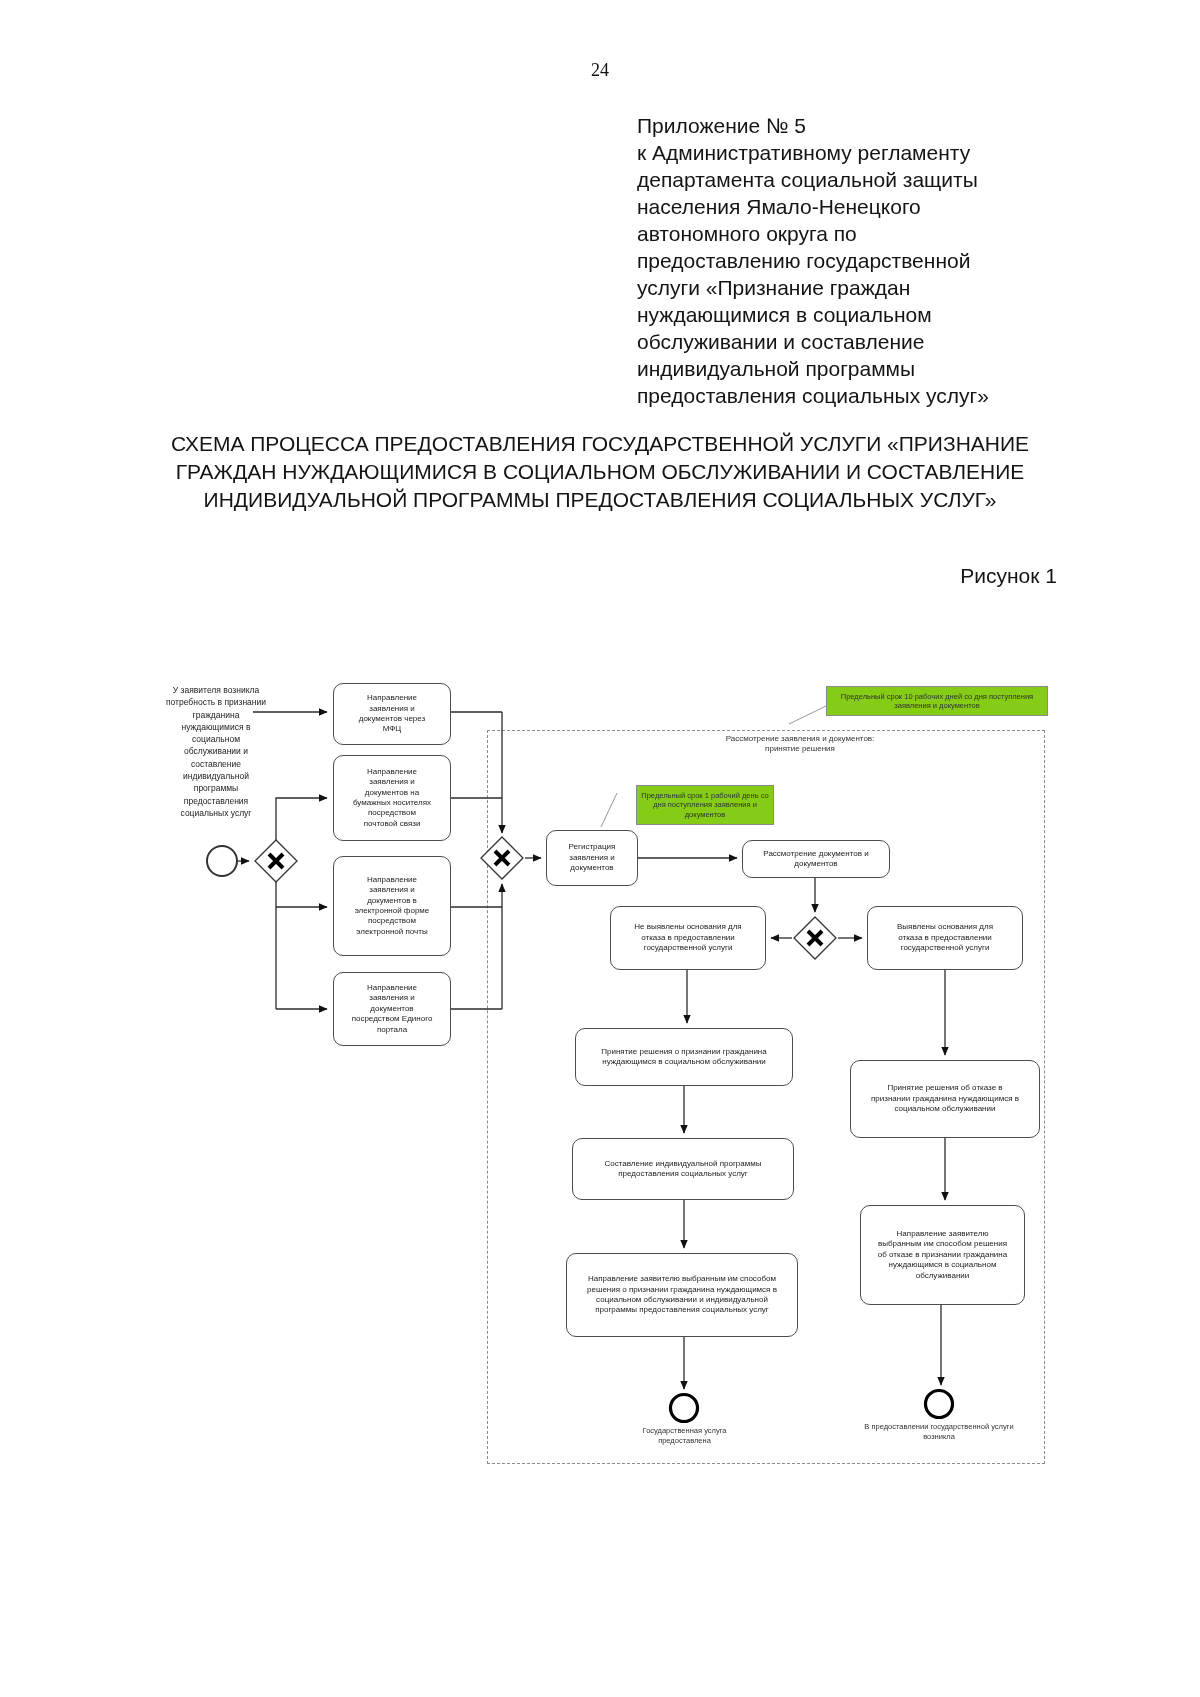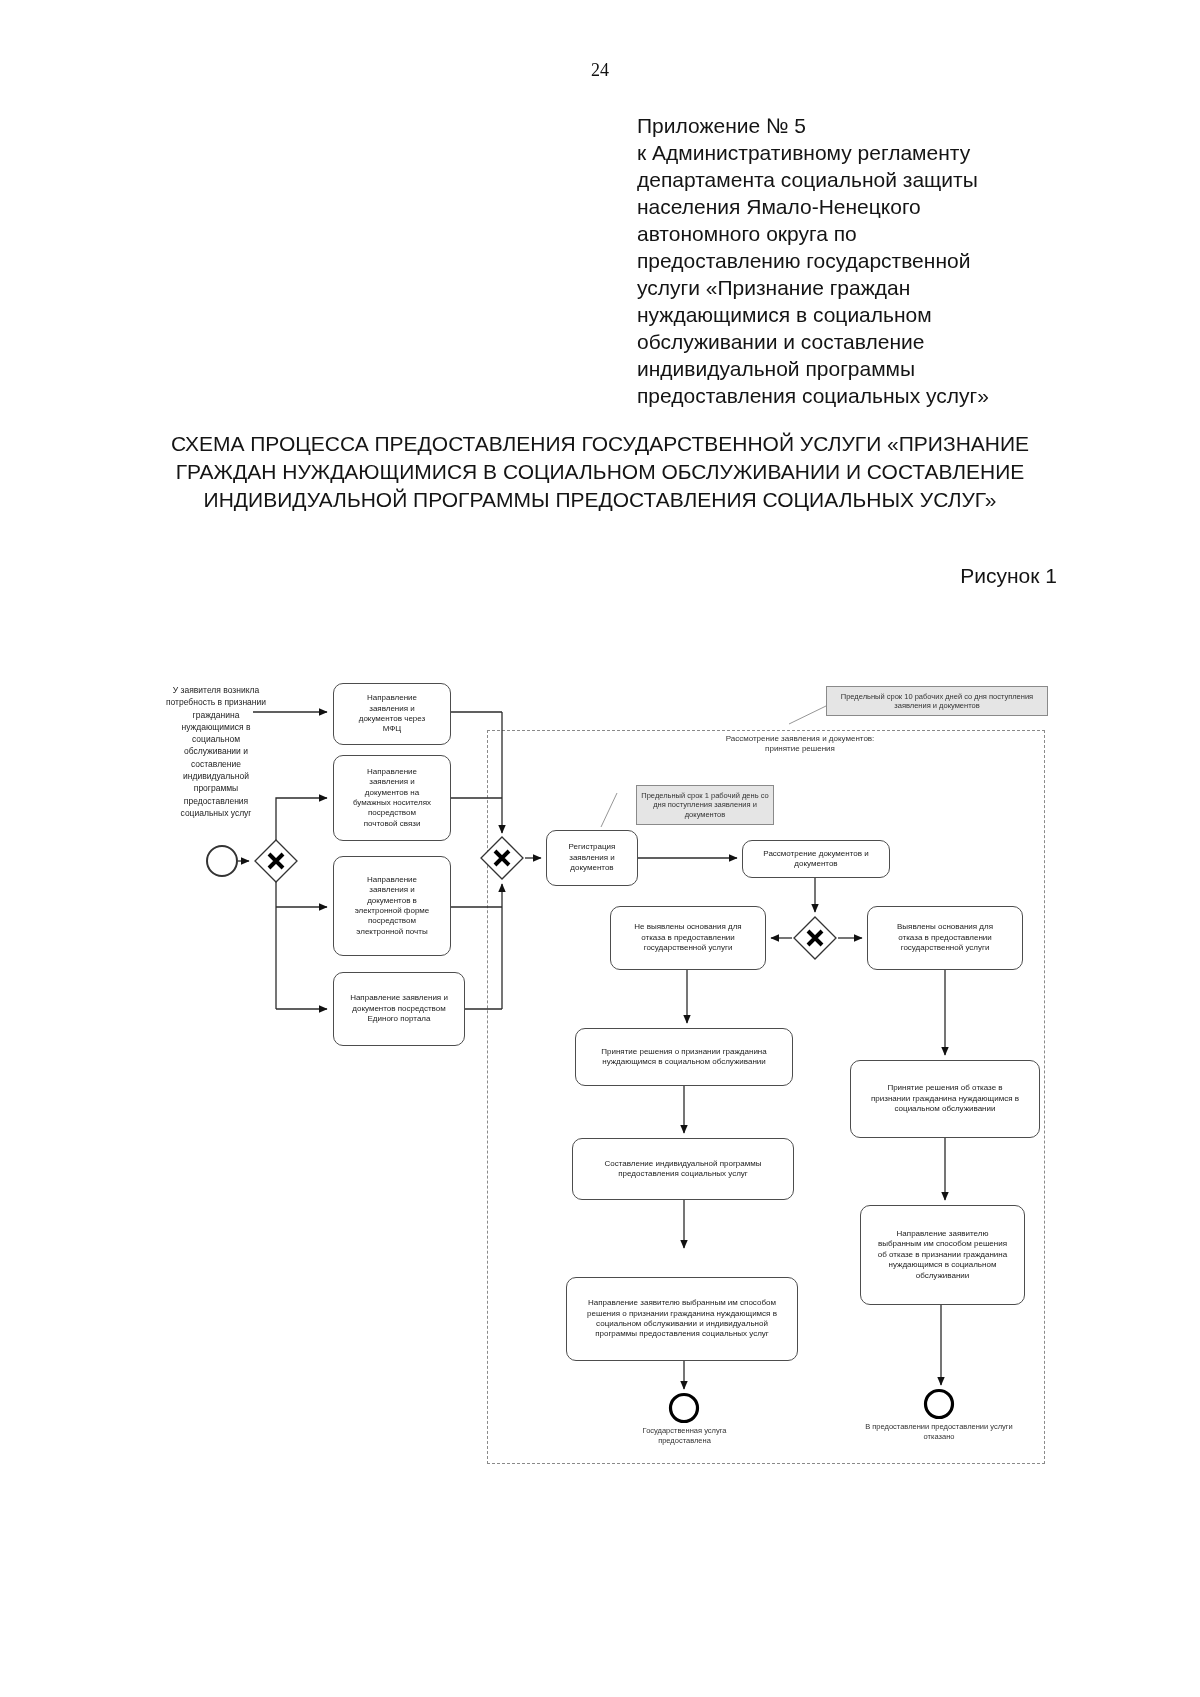--- a/index.html
+++ b/index.html
@@ -21,45 +21,45 @@
   .flowchart{position:absolute;inset:0;}
   .connectors{position:absolute;left:0;top:0;}
 
   .fc-text{position:absolute;text-align:center;color:#222;margin-left:18px;}
   .start-text{left:146px;top:684px;width:104px;font-size:8.5px;line-height:12.3px;}
 
   .fc-box{position:absolute;box-sizing:border-box;border:1px solid #4d4d4d;border-radius:10px;
     background:#fff;display:flex;align-items:center;justify-content:center;
     text-align:center;font-size:8px;line-height:1.3;color:#222;padding:2px 16px;}
 
-  .fc-note{position:absolute;box-sizing:border-box;border:1px solid #8a8a8a;background:#e5e5e5;
+  .fc-note{position:absolute;box-sizing:border-box;border:1px solid #8a8a8a;background:#84cc16;
     display:flex;align-items:center;justify-content:center;text-align:center;
     font-size:7.5px;line-height:1.25;color:#333;padding:14px 3px;}
 
   .stage-container{position:absolute;left:487px;top:730px;width:556px;height:732px;
     border:1px dashed #8a8a8a;background:transparent;}
 
   .stage-label{position:absolute;left:710px;top:734px;width:180px;text-align:center;
     font-size:8px;line-height:1.3;color:#333;}
 
   .end-label{position:absolute;text-align:center;font-size:7.5px;line-height:1.3;color:#333;}
   .end-label-pos{left:627px;top:1426px;width:115px;}
   .end-label-neg{left:864px;top:1422px;width:150px;}
 
   .b-mfc{left:333px;top:683px;width:118px;height:62px;}
   .b-mail{left:333px;top:755px;width:118px;height:86px;}
   .b-email{left:333px;top:856px;width:118px;height:100px;}
-  .b-portal{left:333px;top:972px;width:132px;height:74px;}
+  .b-portal{left:333px;top:972px;width:118px;height:74px;}
   .b-reg{left:546px;top:830px;width:92px;height:56px;}
   .b-review{left:742px;top:840px;width:148px;height:38px;}
   .b-nogrounds{left:610px;top:906px;width:156px;height:64px;}
   .b-grounds{left:867px;top:906px;width:156px;height:64px;}
   .b-decpos{left:575px;top:1028px;width:218px;height:58px;}
   .b-program{left:572px;top:1138px;width:222px;height:62px;}
-  .b-sendpos{left:566px;top:1253px;width:232px;height:84px;margin-top:24px;}
+  .b-sendpos{left:566px;top:1253px;width:232px;height:84px;}
   .b-decneg{left:850px;top:1060px;width:190px;height:78px;}
   .b-sendneg{left:860px;top:1205px;width:165px;height:100px;}
   .n-tendays{left:826px;top:686px;width:222px;height:28px;}
   .n-oneday{left:612px;top:785px;width:138px;height:40px;margin-left:24px;}
 </style>
 </head>
 <body>
 
 <div class="page">
 
@@ -169,16 +169,16 @@
     <div class="fc-box b-review">Рассмотрение документов и документов</div>
     <div class="fc-box b-nogrounds">Не выявлены основания для отказа в предоставлении государственной услуги</div>
     <div class="fc-box b-grounds">Выявлены основания для отказа в предоставлении государственной услуги</div>
     <div class="fc-box b-decpos">Принятие решения о признании гражданина нуждающимся в социальном обслуживании</div>
     <div class="fc-box b-program">Составление индивидуальной программы предоставления социальных услуг</div>
     <div class="fc-box b-sendpos">Направление заявителю выбранным им способом решения о признании гражданина нуждающимся в социальном обслуживании и индивидуальной программы предоставления социальных услуг</div>
     <div class="fc-box b-decneg">Принятие решения об отказе в признании гражданина нуждающимся в социальном обслуживании</div>
     <div class="fc-box b-sendneg">Направление заявителю выбранным им способом решения об отказе в признании гражданина нуждающимся в социальном обслуживании</div>
 
     <div class="end-label end-label-pos">Государственная услуга предоставлена</div>
-    <div class="end-label end-label-neg">В предоставлении предоставлении услуги отказано</div>
+    <div class="end-label end-label-neg">В предоставлении государственной услуги возникла</div>
 
   </div>
 </div>
 
 </body></html>

